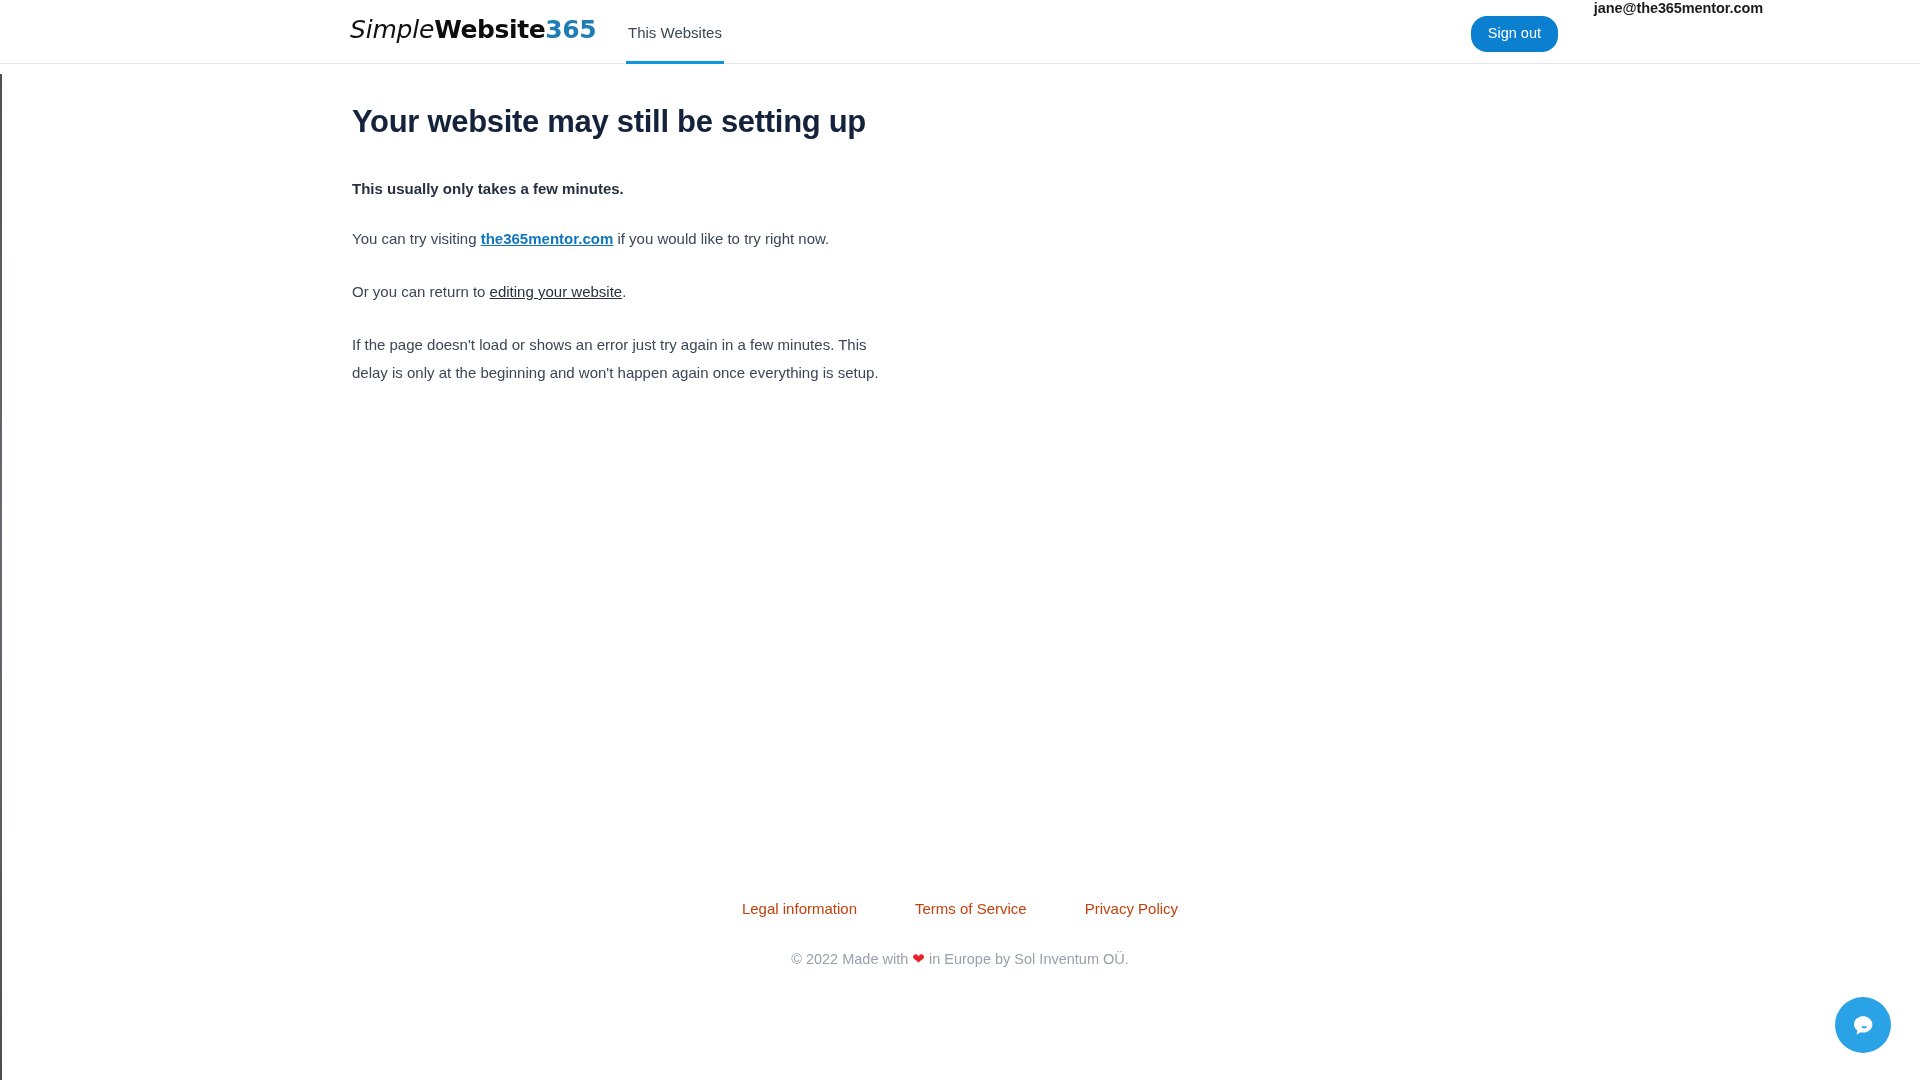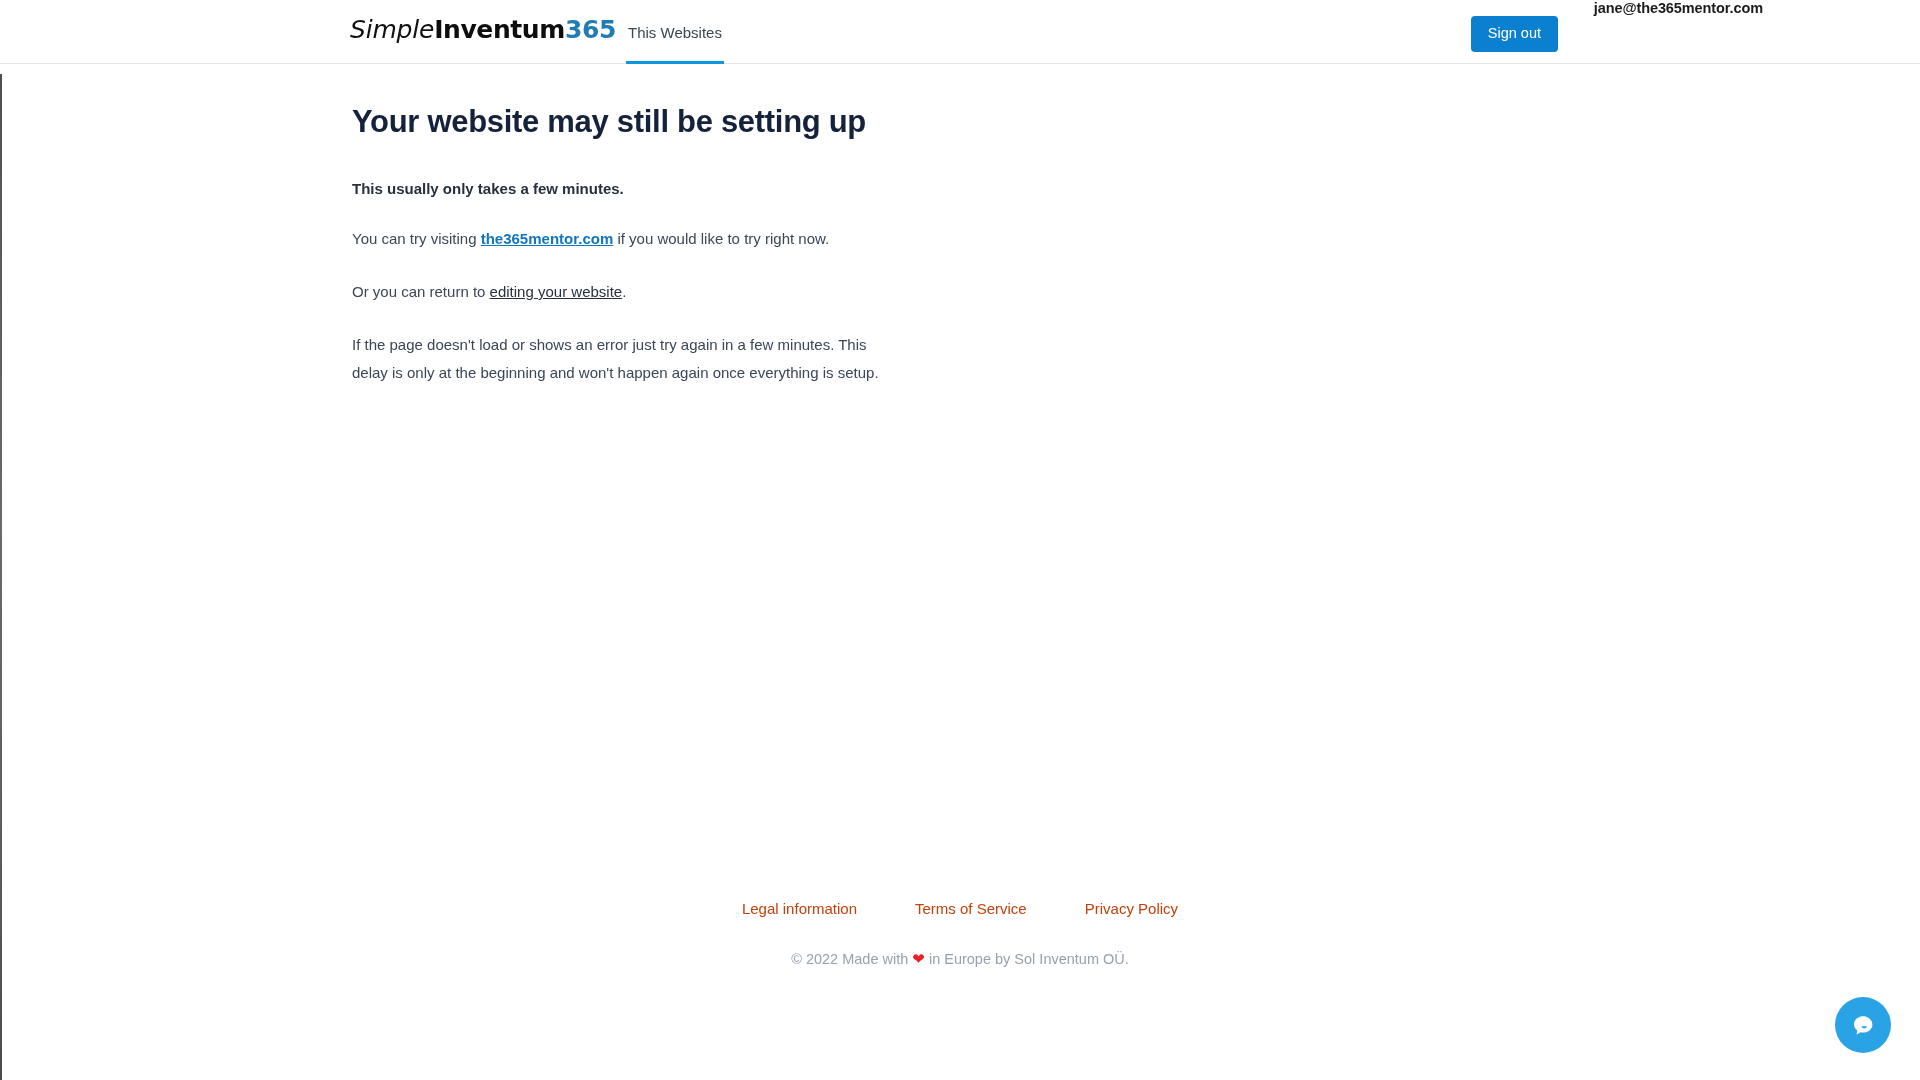--- a/index.html
+++ b/index.html
@@ -110,21 +110,21 @@
     font-weight: 700;
     color: #1b1b1b;
     white-space: nowrap;
     margin-right: 22px;
     letter-spacing: -0.1px;
   }
   .signout-btn {
     background: #0b7fd0;
     color: #ffffff;
     border: none;
-    border-radius: 4px;
+    border-radius: 16px;
     font-family: "Liberation Sans", sans-serif;
     font-size: 14.5px;
     line-height: 1;
     padding: 10px 17px 11px 17px;
     margin-right: 350px;
     cursor: pointer;
     white-space: nowrap;
   }
 
   
@@ -220,21 +220,21 @@
 </head>
 <body>
 
 <div id="page">
 
   <div class="window-edge"></div>
 
   <div class="header">
 
     <div class="brand">
-      <span class="b-simple">Simple</span><span class="b-website">Inventum</span><span class="b-365">365</span>
+      <span class="b-simple">Simple</span><span class="b-website">Website</span><span class="b-365">365</span>
     </div>
 
     <div class="nav-tabs">
       <div class="nav-tab active">
         <span>This Websites</span>
       </div>
     </div>
 
     <div class="header-right">
       <span class="user-email">jane@the365mentor.com</span>

